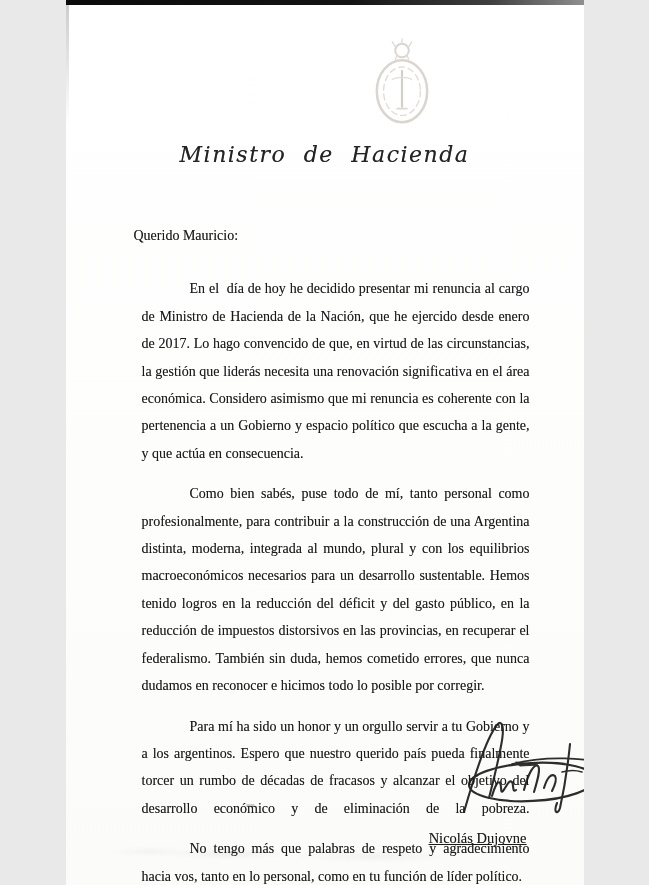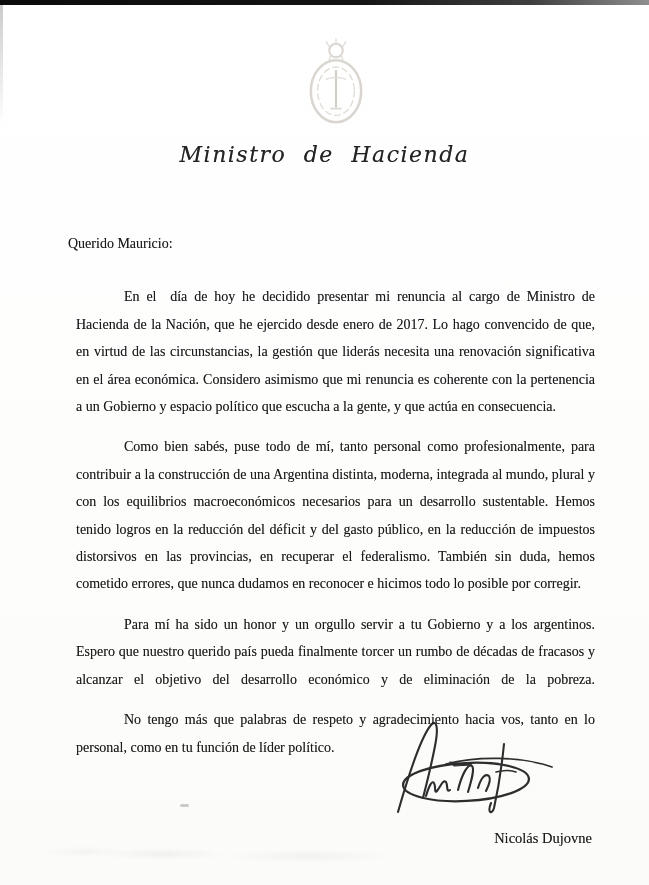--- a/index.html
+++ b/index.html
@@ -1,18 +1,18 @@
 <!DOCTYPE html>
 <html><head>
 <meta charset="utf-8">
 <style>
   html, body { margin: 0; padding: 0; background: #e9e9e9; }
   .page {
     position: relative;
-    width: 649px; height: 885px;
+    width: 518px; height: 885px;
     margin: 0 auto;
     background: linear-gradient(180deg, #ffffff 0%, #fdfdfc 60%, #fbfbfa 100%);
     overflow: hidden;
     font-family: "Liberation Serif", serif;
   }
   .scan-bar {
     position: absolute; top: 0; left: 0; right: 0; height: 5px;
     background: linear-gradient(90deg, #0b0b0b 0%, #141414 55%, #3f3f3f 82%, #8f8f8f 100%);
   }
   .page-edge {
@@ -34,31 +34,32 @@
     color: #242424;
     text-shadow: 0 0 .5px rgba(0,0,0,.45);
   }
   .body {
     position: absolute; top: 214px; left: 68px; right: 54px;
     font-size: 14px; line-height: 27.4px;
     color: #1a1a1a;
     text-align: justify;
     text-shadow: 0 0 .4px rgba(0,0,0,.4);
   }
-  .salutation { margin: 16px 0 26px 0; }
+  .salutation { margin: 8px 0 26px 0; }
   .para { margin: 0 0 13px 8px; text-indent: 48px; white-space: pre-wrap; }
   .para.justify-last { text-align-last: justify; }
   .closing { margin: 16px 0 0 0; text-indent: 48px; }
   .signature {
     position: absolute; left: 376px; top: 712px; width: 180px; height: 112px;
   }
   .signer {
     position: absolute; top: 830px; right: 57px;
     font-size: 14.5px; color: #1a1a1a;
     text-shadow: 0 0 .4px rgba(0,0,0,.4);
+    text-decoration: underline;
   }
   .smudge {
     position: absolute; left: 40px; top: 843px; width: 560px; height: 22px;
     background:
       radial-gradient(ellipse 90px 8px at 22% 50%, rgba(90,90,90,.07), rgba(0,0,0,0) 70%),
       radial-gradient(ellipse 120px 9px at 48% 60%, rgba(90,90,90,.06), rgba(0,0,0,0) 70%),
       radial-gradient(ellipse 60px 7px at 8% 40%, rgba(90,90,90,.05), rgba(0,0,0,0) 70%);
     filter: blur(1px);
   }
   .speck {

